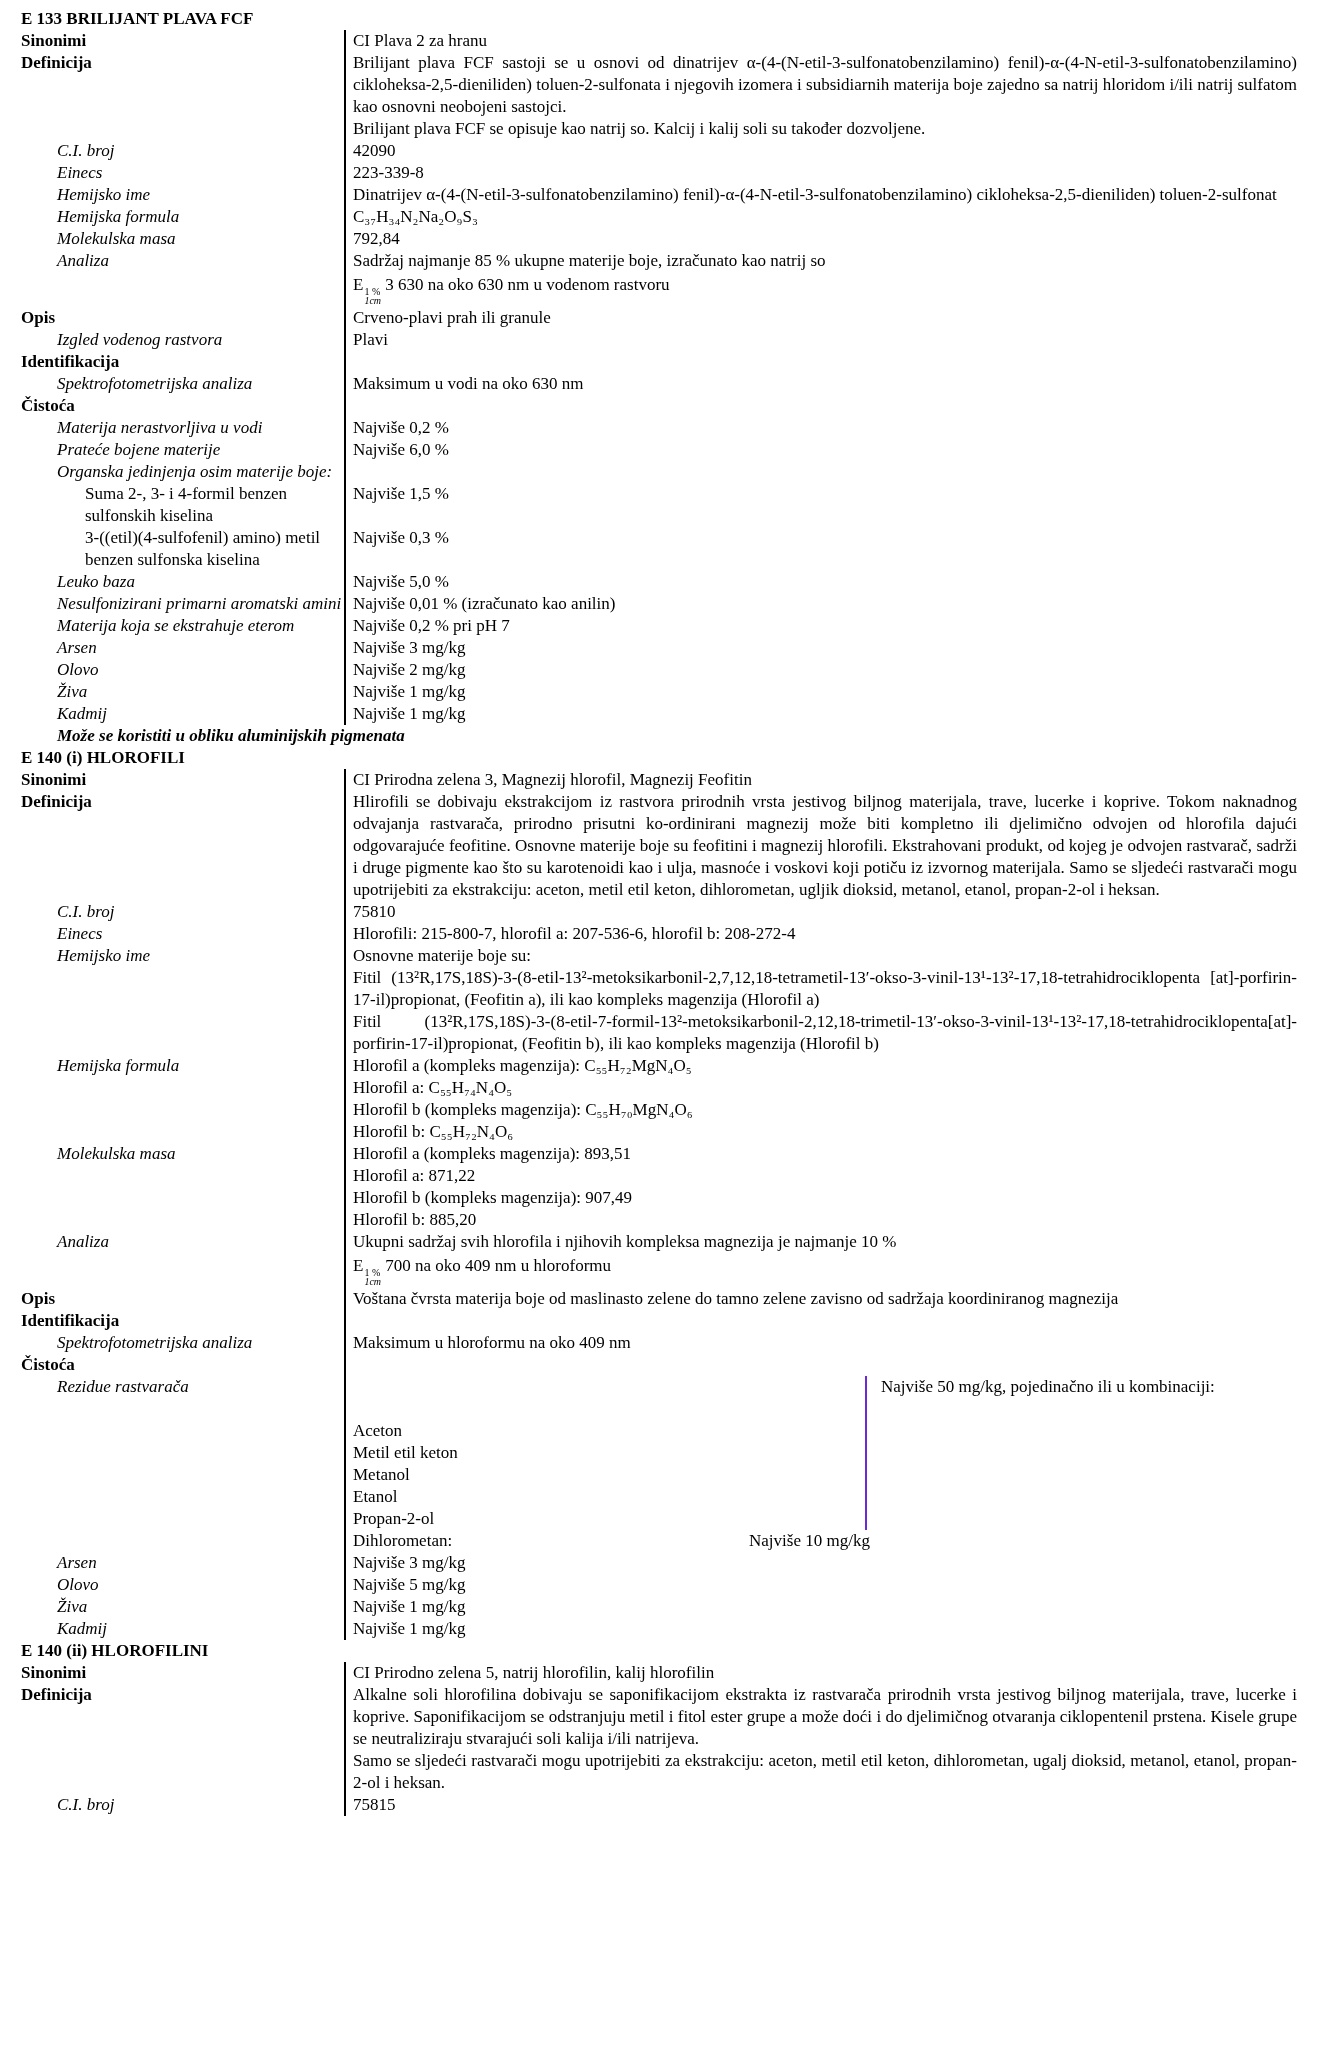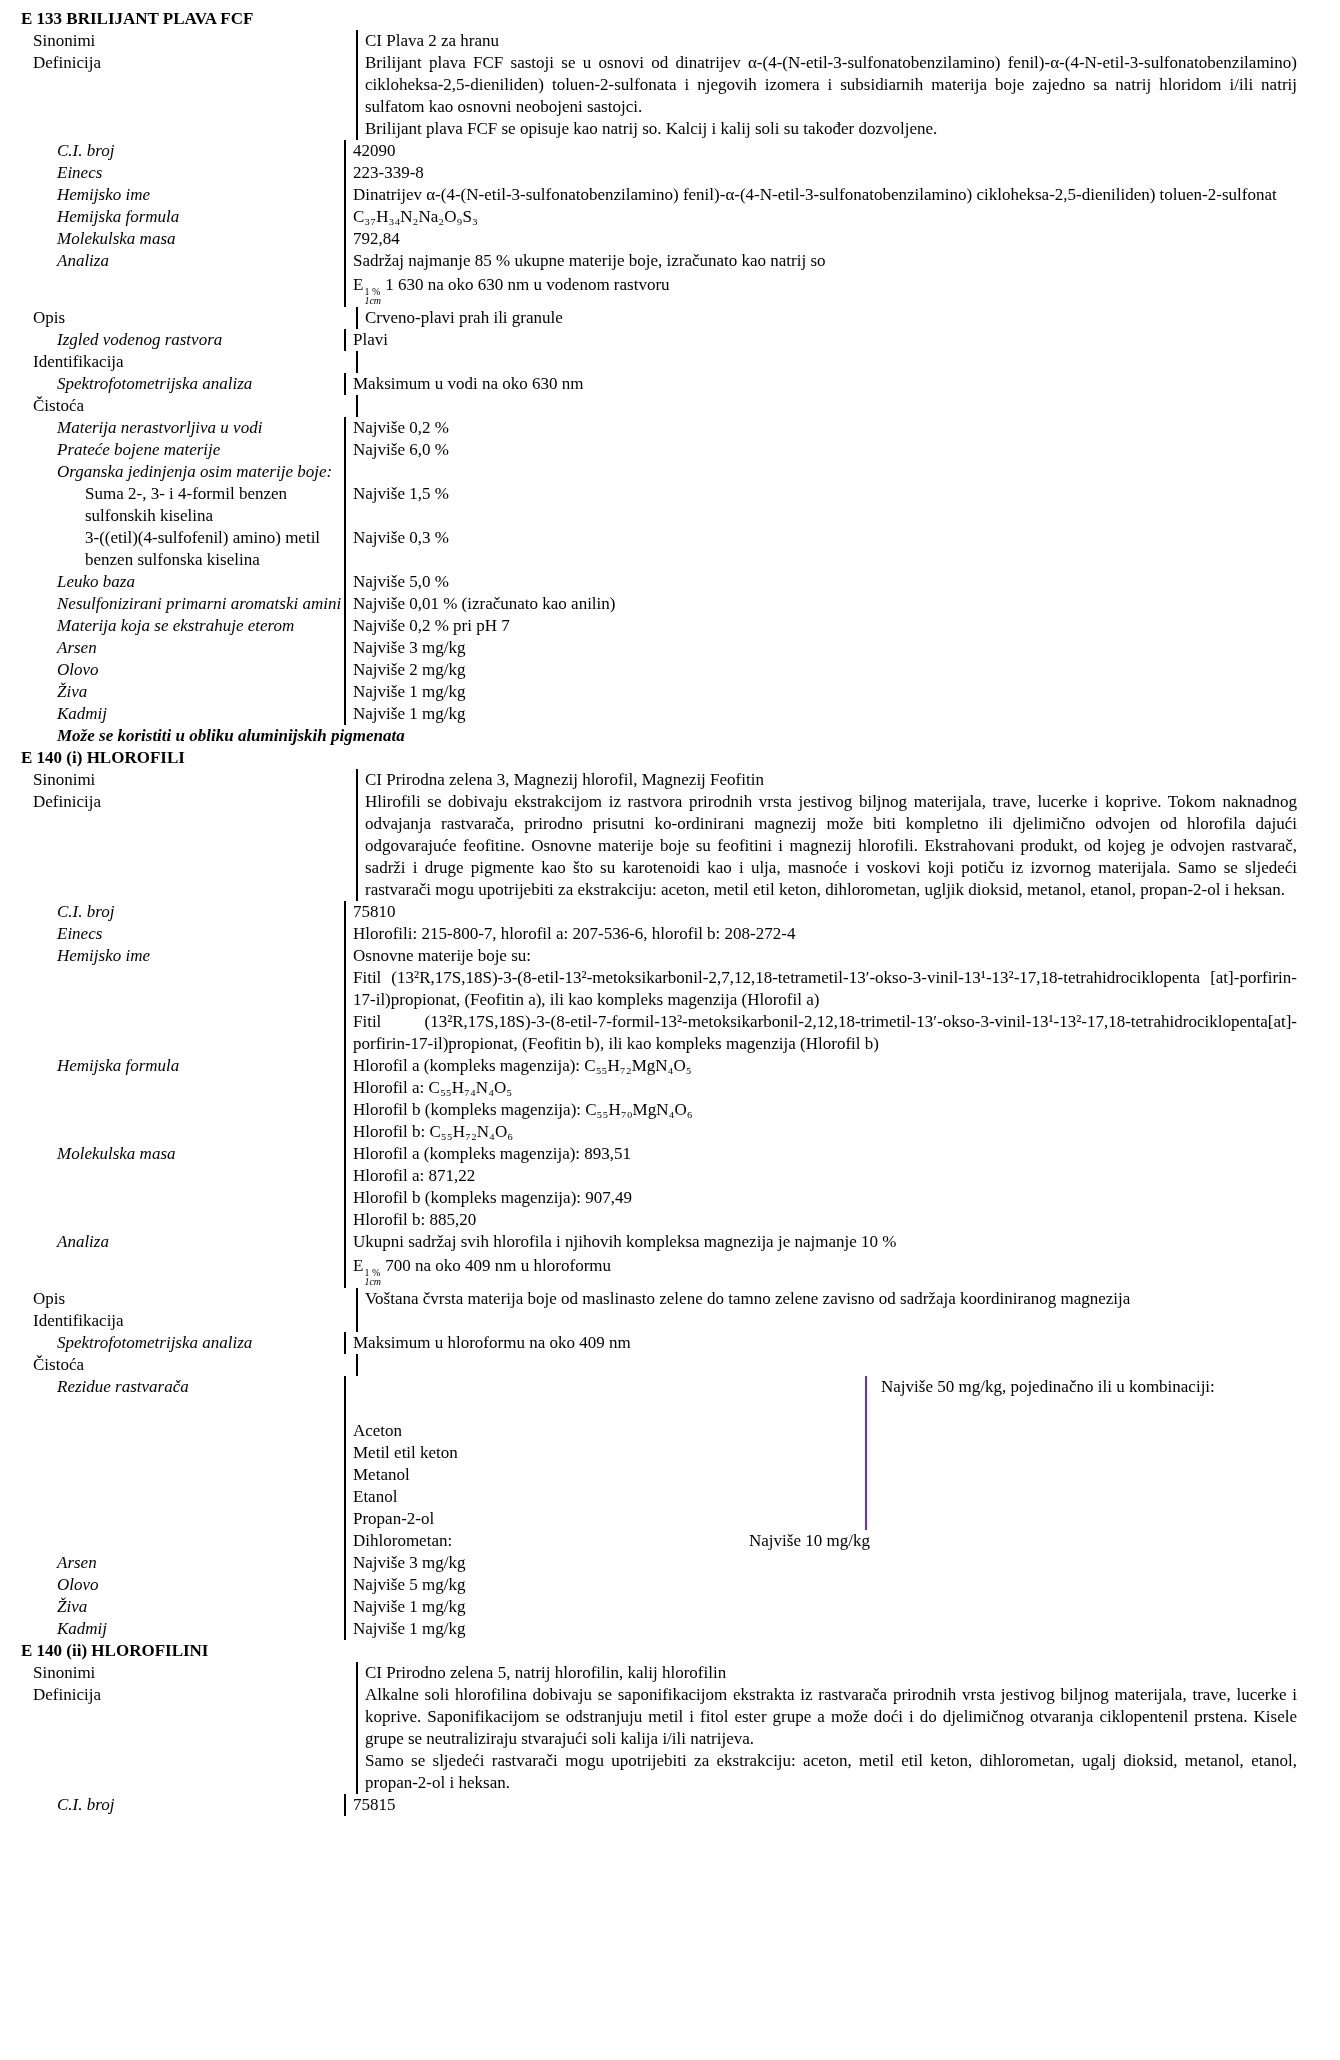--- a/index.html
+++ b/index.html
@@ -7,21 +7,21 @@
     width:1340px;height:2060px;
     color:#000;
     font-family:"Liberation Serif","DejaVu Serif",serif;
     font-size:17px;line-height:22px;
     overflow:hidden;
   }
   .page{padding:8px 43px 0 21px;box-sizing:border-box;width:1340px;}
   .heading{font-weight:700;}
   .row{display:flex;align-items:stretch;}
   .lab{flex:0 0 323px;width:323px;box-sizing:border-box;}
-  .lab.bold{font-weight:400;margin-left:12px;}
+  .lab.bold{font-weight:700;}
   .lab.italic{font-style:italic;padding-left:36px;}
   .lab.italic2{padding-left:64px;}
   .val{flex:1;border-left:2px solid #000;padding-left:7px;min-height:22px;box-sizing:border-box;}
   .vline{min-height:22px;}
   .justify{text-align:justify;}
   .footnote{font-weight:700;font-style:italic;padding-left:36px;}
   
   .eline{display:block;padding:2px 0;}
   .estack{display:inline-flex;flex-direction:column;font-size:10px;line-height:9px;vertical-align:-5px;margin-left:1px;}
   .esub{font-style:italic;}
@@ -80,21 +80,21 @@
           <div class="vline">792,84</div>
         </div>
       </div>
       <div class="row">
         <div class="lab italic">Analiza</div>
         <div class="val">
           <div class="vline">Sadržaj najmanje 85 % ukupne materije boje, izračunato kao natrij so</div>
           <div class="vline eline"><span class="esym">E</span><span class="estack">
               <span class="esup">1 %</span>
               <span class="esub">1cm</span>
-            </span><span class="erest"> 1 630 na oko 630 nm u vodenom rastvoru</span></div>
+            </span><span class="erest"> 3 630 na oko 630 nm u vodenom rastvoru</span></div>
         </div>
       </div>
       <div class="row">
         <div class="lab bold">Opis</div>
         <div class="val">
           <div class="vline">Crveno-plavi prah ili granule</div>
         </div>
       </div>
       <div class="row">
         <div class="lab italic">Izgled vodenog rastvora</div>

